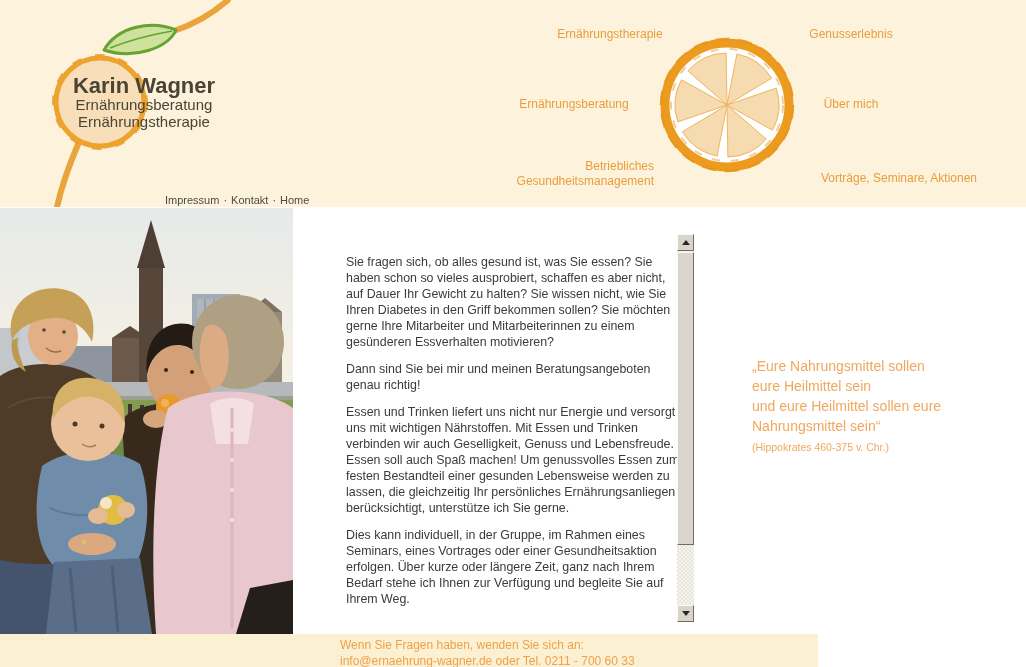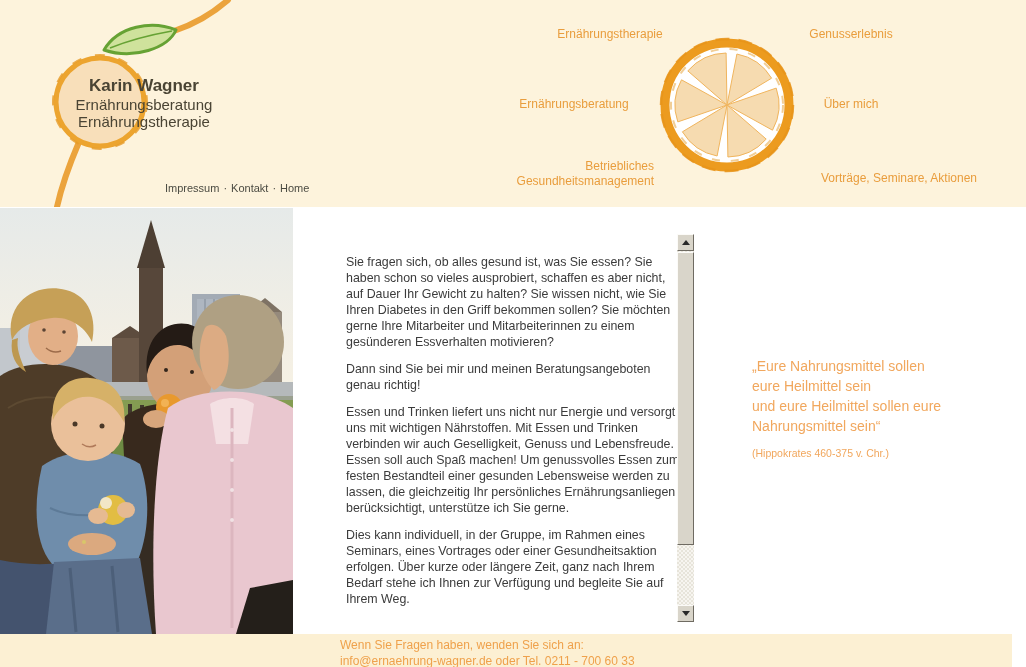--- a/index.html
+++ b/index.html
@@ -3,23 +3,23 @@
 <meta charset="utf-8">
 <style>
   html,body{margin:0;padding:0;background:#ffffff;}
   body{font-family:"Liberation Sans", sans-serif;}
   #page{position:relative;width:1026px;height:667px;overflow:hidden;background:#ffffff;}
 
   
   .header{position:absolute;left:0;top:0;width:1026px;height:207px;background:var(--cream-bg,#fdf3dc);}
   .logo-svg{position:absolute;left:0;top:0;}
   .logo-text{position:absolute;left:68px;top:76px;width:152px;text-align:center;color:var(--logo-text-color,#4a4434);cursor:pointer;}
-  .logo-name{font-size:17px;font-weight:bold;line-height:20px;}
+  .logo-name{font-size:22px;font-weight:bold;line-height:20px;}
   .logo-sub{font-size:15px;line-height:17px;}
-  .meta-nav{position:absolute;left:165px;top:182px;font-size:11px;color:#4b4b42;}
+  .meta-nav{position:absolute;left:165px;top:194px;font-size:11px;color:#4b4b42;}
   .meta-link{cursor:pointer;}
   .meta-sep{margin:0 4px;}
   .citrus-svg{position:absolute;left:654px;top:32px;}
   .nav-link{position:absolute;font-size:12px;color:var(--accent-orange,#e99d3d);cursor:pointer;white-space:pre;line-height:15px;}
   .nav-center{transform:translateX(-50%);text-align:center;}
   .nav-right{transform:translateX(-100%);text-align:right;}
 
   
   .photo{position:absolute;left:0;top:208px;width:293px;height:426px;}
 
@@ -39,24 +39,24 @@
   .sb-up{top:0;}
   .sb-down{bottom:0;}
   .sb-thumb{position:absolute;left:0;top:18px;width:17px;height:293px;background:#d9d5ca;box-sizing:border-box;
             border:1px solid;border-color:#fcfbf8 #6f6b62 #6f6b62 #fcfbf8;cursor:grab;}
   .tri-up{width:0;height:0;border-left:4px solid transparent;border-right:4px solid transparent;border-bottom:5px solid #2a2a2a;}
   .tri-down{width:0;height:0;border-left:4px solid transparent;border-right:4px solid transparent;border-top:5px solid #2a2a2a;}
 
   
   .quote{position:absolute;left:752px;top:356px;color:var(--quote-orange,#f1a75d);}
   .quote-lines{font-size:14px;line-height:20px;white-space:pre;}
-  .quote-attribution{font-size:10.5px;line-height:14px;margin-top:10px;}
-
-  
-  .footer{position:absolute;left:0;top:634px;width:1012px;height:33px;background:var(--footer-bg,#fcf0d3);}
+  .quote-attribution{font-size:10.5px;line-height:14px;margin-top:4px;}
+
+  
+  .footer{position:absolute;left:0;top:634px;width:818px;height:33px;background:var(--footer-bg,#fcf0d3);}
   .footer-inner{padding:4px 0 0 340px;font-size:12px;line-height:15.5px;color:var(--footer-text-color,#efa14b);}
 </style>
 </head>
 <body>
 
 <div id="page">
 
   <header class="header">
 
     <svg class="logo-svg" width="310" height="207" viewBox="0 0 310 207">

